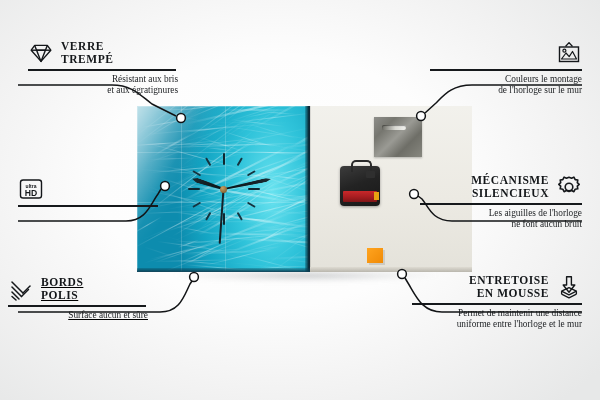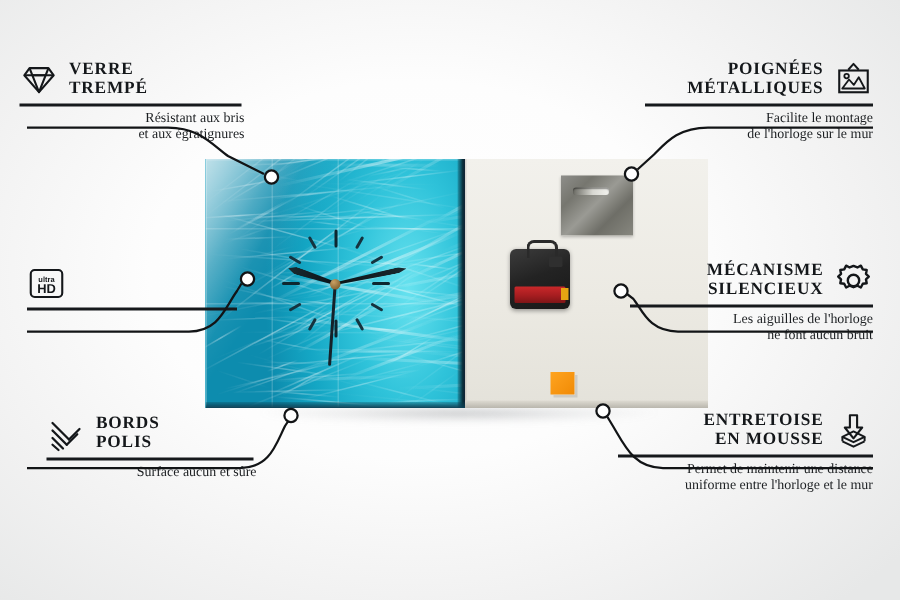--- a/index.html
+++ b/index.html
@@ -390,21 +390,21 @@
         <div class="dial"></div>
         <div class="battery">
           <div class="plus"></div>
         </div>
       </div>
       <div class="spacer"></div>
       <div class="edge-bottom"></div>
     </div>
   </div>
 
-  <div class="callout left" style="left:13px;top:40px;width:150px;">
+  <div class="callout left" style="left:28px;top:40px;width:150px;">
     <div class="head">
       <span class="ico">
         <svg viewBox="0 0 26 26">
             <g fill="none" stroke="#14171a" stroke-width="1.4" stroke-linejoin="round">
           <path d="M3.2 10.2 L13 21.4 L22.8 10.2 L19.3 5.4 H6.7 Z"></path>
           <path d="M3.2 10.2 H22.8"></path>
               <path d="M6.7 5.4 L8.6 10.2 L13 21.4 L17.4 10.2 L19.3 5.4"></path>
           <path d="M8.6 10.2 H17.4"></path>
         </g>
           </svg>
@@ -423,21 +423,21 @@
         <svg viewBox="0 0 26 26">
           <rect x="2.5" y="4" width="21" height="18" rx="2.6" fill="none" stroke="#14171a" stroke-width="1.4"></rect>
           <text x="13" y="11.8" text-anchor="middle" font-family="Liberation Sans, sans-serif" font-size="5" font-weight="bold" fill="#14171a">ultra</text>
           <text x="13" y="19.6" text-anchor="middle" font-family="Liberation Sans, sans-serif" font-size="8.6" font-weight="bold" fill="#14171a">HD</text>
         </svg>
       </span>
     </div>
     <div class="rule" style="width:140px;"></div>
   </div>
 
-  <div class="callout left" style="left:31px;top:276px;width:140px;">
+  <div class="callout left" style="left:8px;top:276px;width:140px;text-decoration:underline;">
     <div class="head">
       <span class="ico">
         <svg viewBox="0 0 26 26">
             <g stroke="#14171a" stroke-width="1.5" stroke-linecap="round">
           <path d="M4 6 L15 17"></path>
               <path d="M4 11 L13.5 20.5"></path>
               <path d="M4 16 L11 23"></path>
               <path d="M4 20.5 L8 24"></path>
           <path d="M15 17 L22 10" stroke-width="1.5"></path>
               <path d="M13.5 20.5 L20.5 13.5"></path>
@@ -446,33 +446,31 @@
       </span>
       <span class="title">BORDS
 POLIS</span>
     </div>
     <div class="rule" style="width:138px;"></div>
     <div class="desc">Surface aucun et sûre</div>
   </div>
 
   <div class="callout right" style="left:430px;top:40px;width:152px;">
     <div class="head">
-      <span class="title">POIGNÉES
-MÉTALLIQUES</span>
       <span class="ico">
         <svg viewBox="0 0 26 26">
           <path d="M9.5 6.5 L13 2.6 L16.5 6.5" fill="none" stroke="#14171a" stroke-width="1.3" stroke-linejoin="round"></path>
           <rect x="3.5" y="7" width="19" height="14.5" fill="none" stroke="#14171a" stroke-width="1.4"></rect>
           <path d="M5.5 19 L10 13 L13.2 16.6 L16.5 11.5 L20.5 19 Z" fill="none" stroke="#14171a" stroke-width="1.2" stroke-linejoin="round"></path>
           <circle cx="8.4" cy="10.7" r="1.5" fill="none" stroke="#14171a" stroke-width="1.2"></circle>
         </svg>
       </span>
     </div>
     <div class="rule" style="width:152px;"></div>
-    <div class="desc">Facilite le montage
+    <div class="desc">Couleurs le montage
 de l'horloge sur le mur</div>
   </div>
 
   <div class="callout right" style="left:412px;top:274px;width:170px;">
     <div class="head">
       <span class="title">ENTRETOISE
 EN MOUSSE</span>
       <span class="ico">
         <svg viewBox="0 0 26 26">
           <path d="M10.6 2.8 h4.8 v8.2 h3.4 L13 18.2 L7.2 11 h3.4 Z" fill="none" stroke="#14171a" stroke-width="1.4" stroke-linejoin="round"></path>

